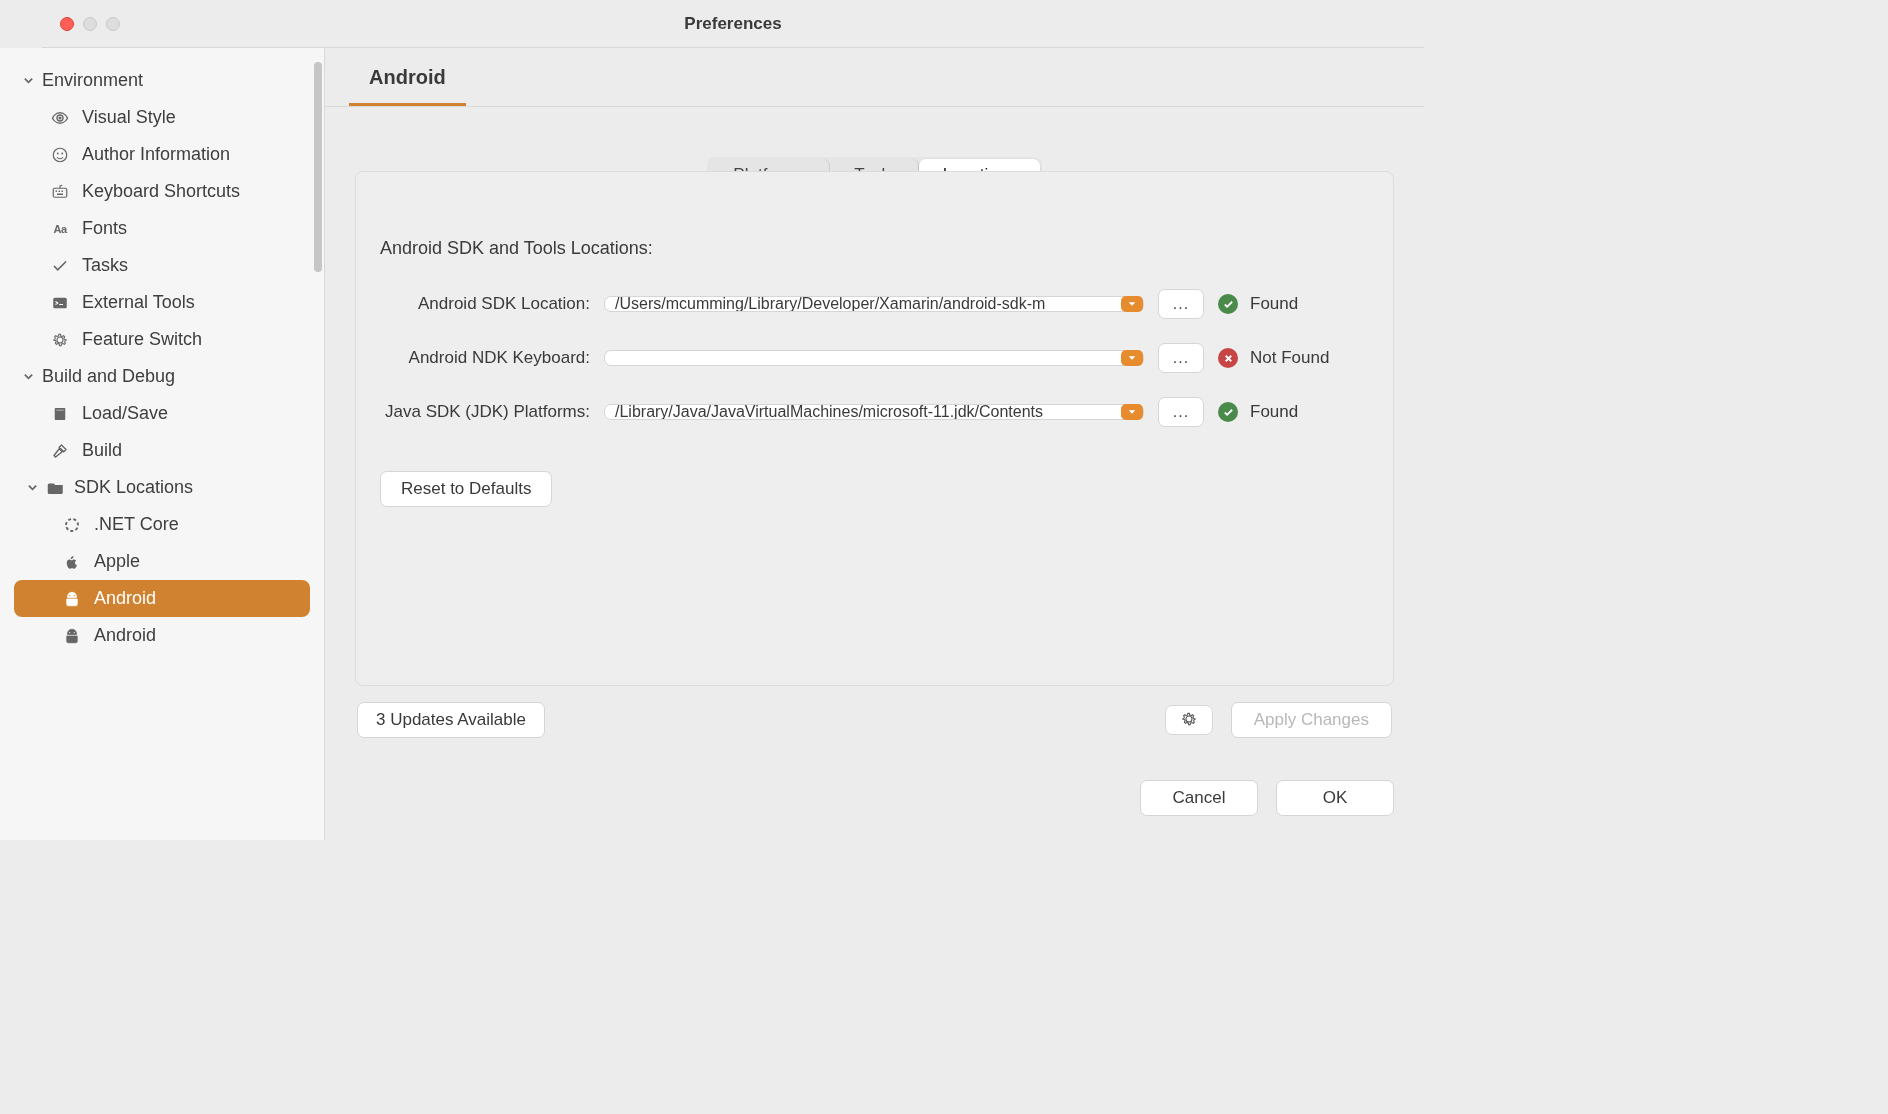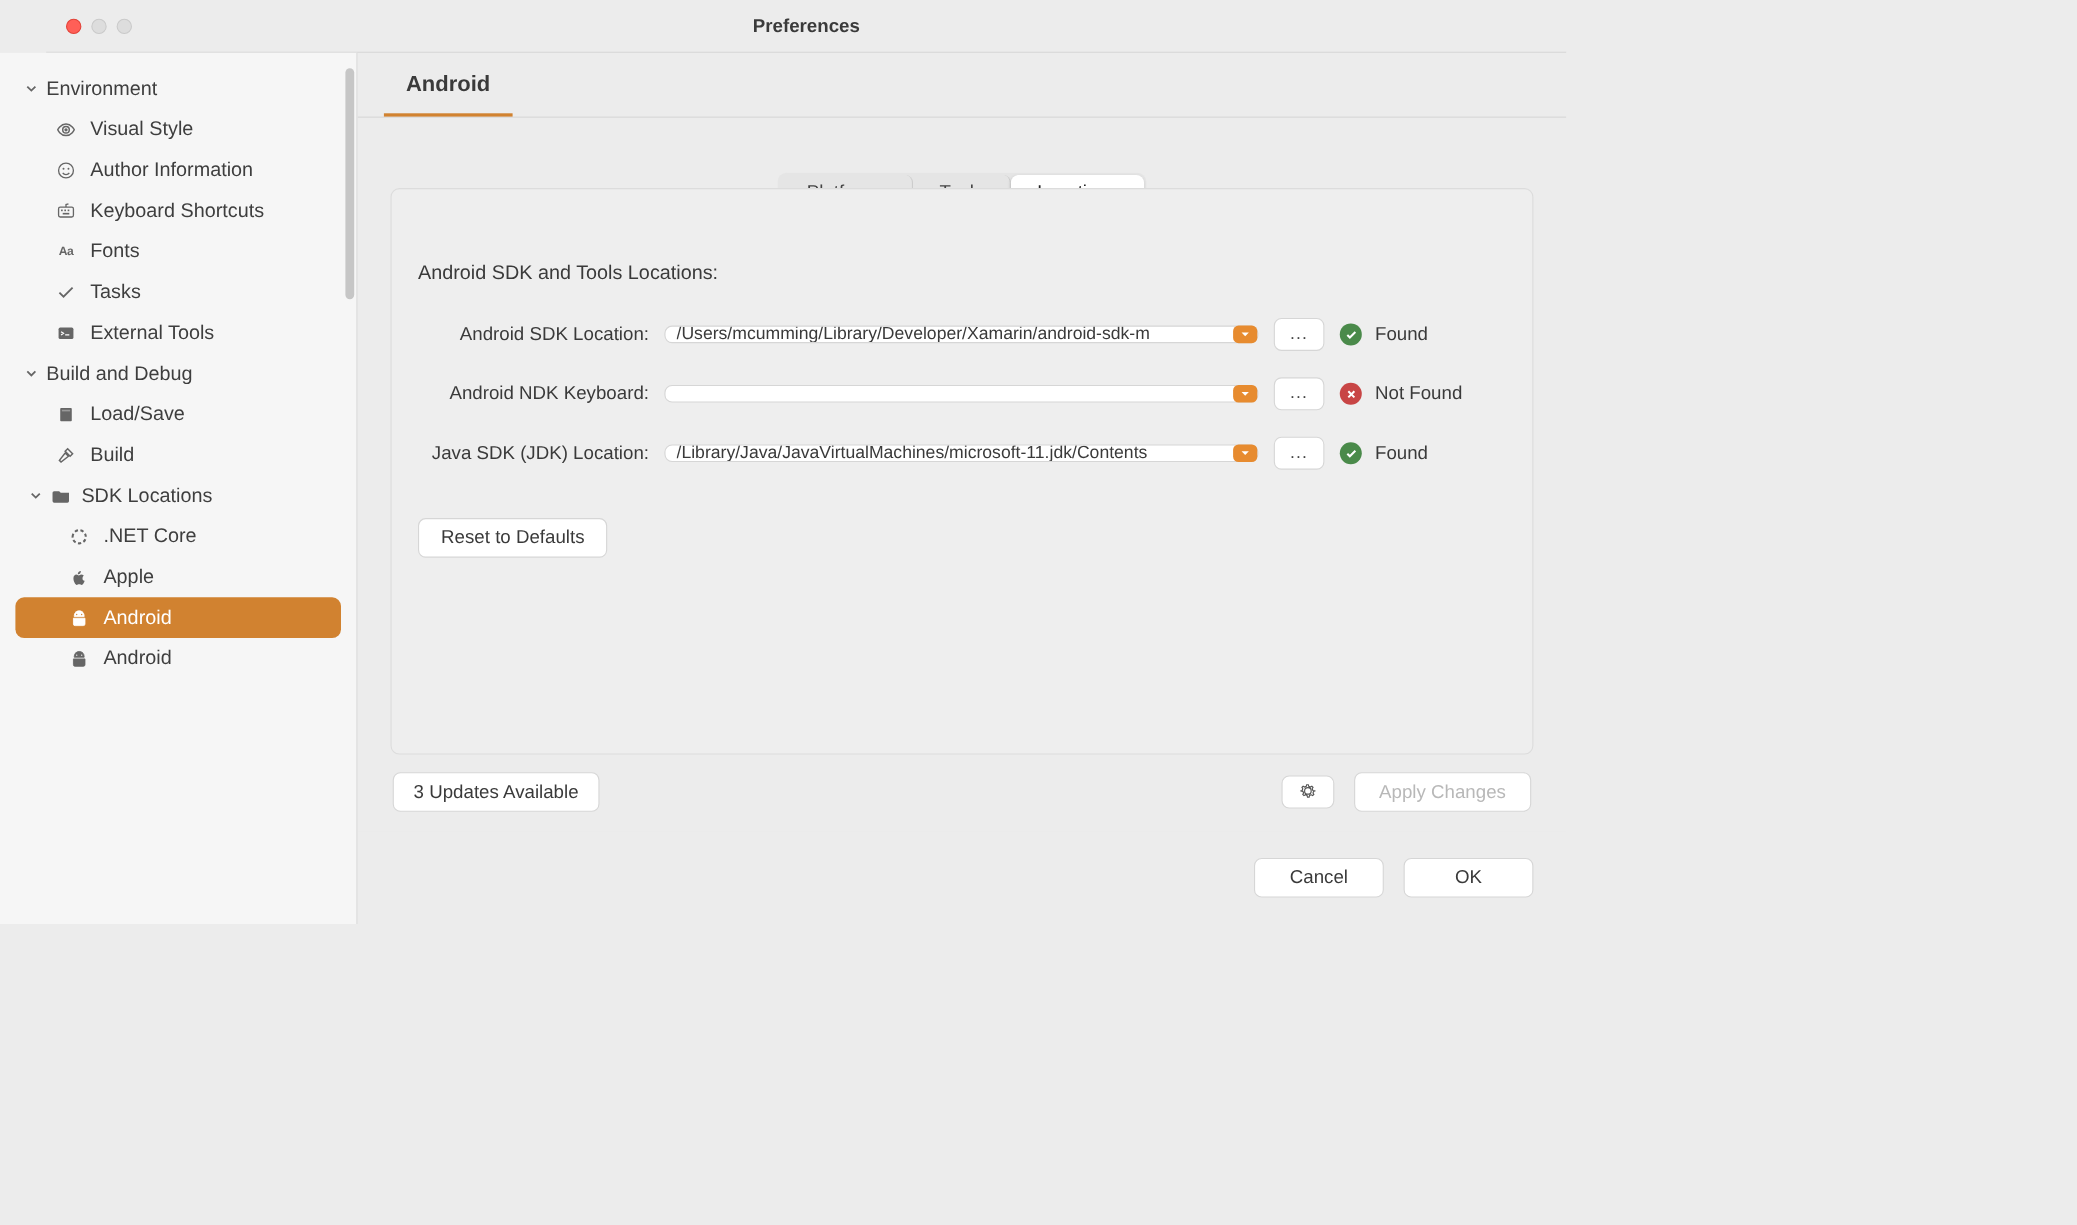--- a/index.html
+++ b/index.html
@@ -423,20 +423,28 @@
     <div class="tree-item">
       <span class="icon">
         <svg viewBox="0 0 24 24">
             <rect x="3" y="5" width="18" height="14" rx="2" fill="#666"></rect>
             <path d="M6 10l3 2-3 2M11 14h5" stroke="#fff" stroke-width="1.5" fill="none"></path>
           </svg>
       </span>
       <span>External Tools</span>
     </div>
 
+    <div class="tree-item">
+      <span class="icon">
+        <svg viewBox="0 0 24 24">
+            <path d="M12 8a4 4 0 100 8 4 4 0 000-8zm9 4l-2 .5-.8 2 1 1.8-1.4 1.4-1.8-1-2 .8-.5 2h-2l-.5-2-2-.8-1.8 1-1.4-1.4 1-1.8-.8-2L3 12l2-.5.8-2-1-1.8L6.2 6.3l1.8 1 2-.8.5-2h2l.5 2 2 .8 1.8-1 1.4 1.4-1 1.8.8 2z" fill="none" stroke="#666" stroke-width="1.4"></path>
+          </svg>
+      </span>
+      <span>Feature Switch</span>
+    </div>
 
     <div class="tree-group-header">
       <span class="chevron">
         <svg viewBox="0 0 12 12">
             <path d="M2 4 L6 8 L10 4" fill="none" stroke="#666" stroke-width="1.8"></path>
           </svg>
       </span>
       <span>Build and Debug</span>
     </div>
 
@@ -580,21 +588,21 @@
               <svg viewBox="0 0 12 12">
                   <path d="M3 3l6 6M9 3l-6 6" fill="none" stroke-width="2"></path>
                 </svg>
             </div>
             <span>Not Found</span>
           </div>
         </div>
 
         
         <div class="row">
-          <div class="row-label">Java SDK (JDK) Location:</div>
+          <div class="row-label">Java SDK (JDK) Platforms:</div>
           <div class="combo-wrap">
             <input class="combo" value="/Library/Java/JavaVirtualMachines/microsoft-11.jdk/Contents" style="">
             <div class="combo-btn">
               <svg viewBox="0 0 12 12">
                   <path d="M2 4l4 4 4-4z"></path>
                 </svg>
             </div>
           </div>
           <div class="browse-btn">
             <span>...</span>

